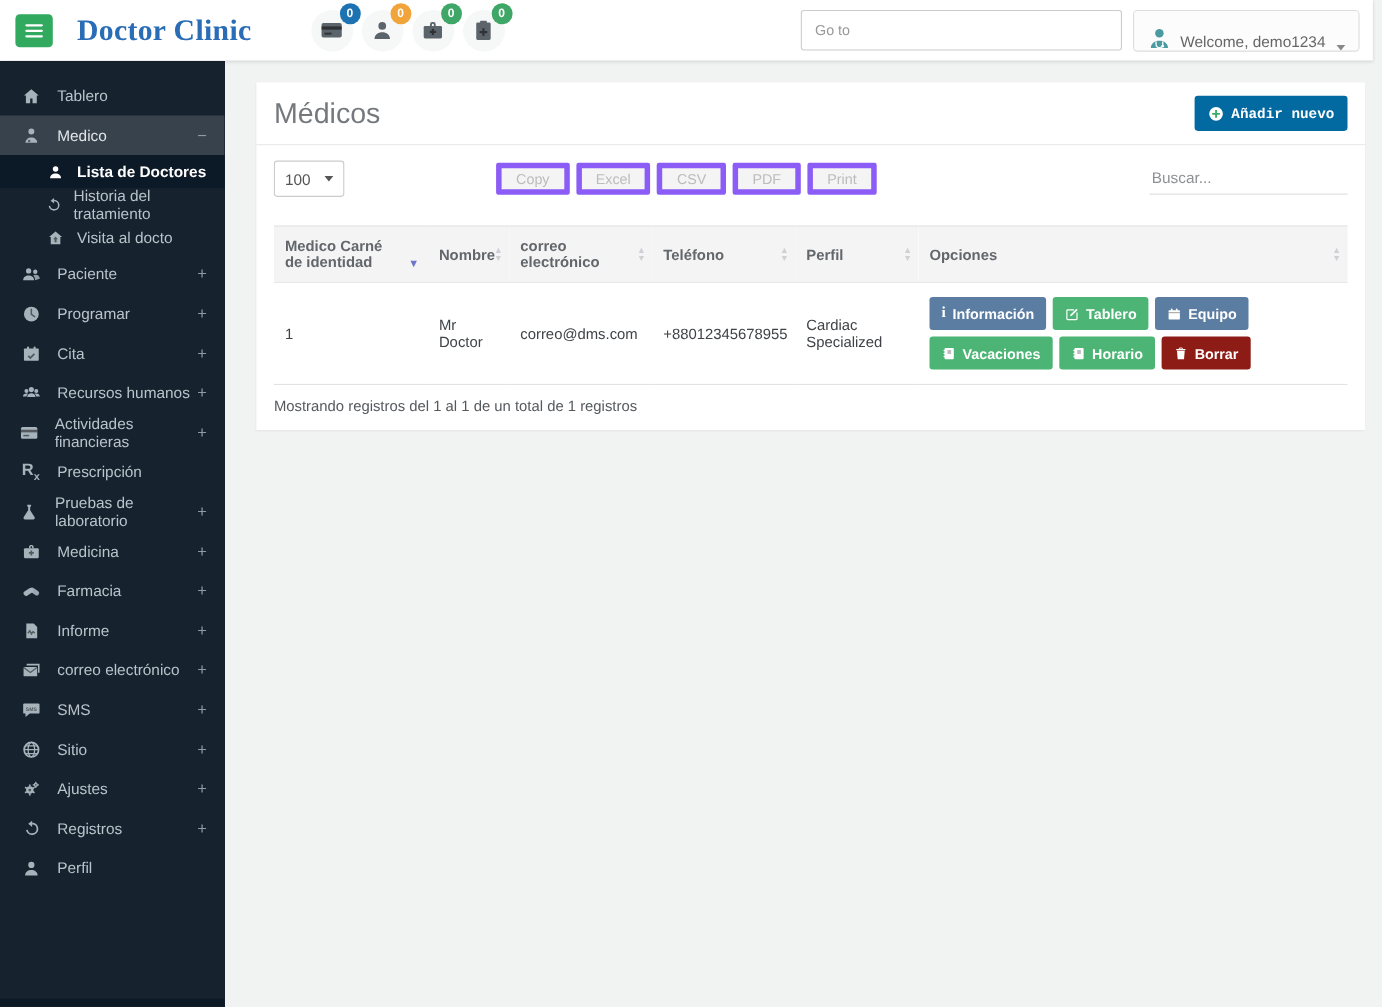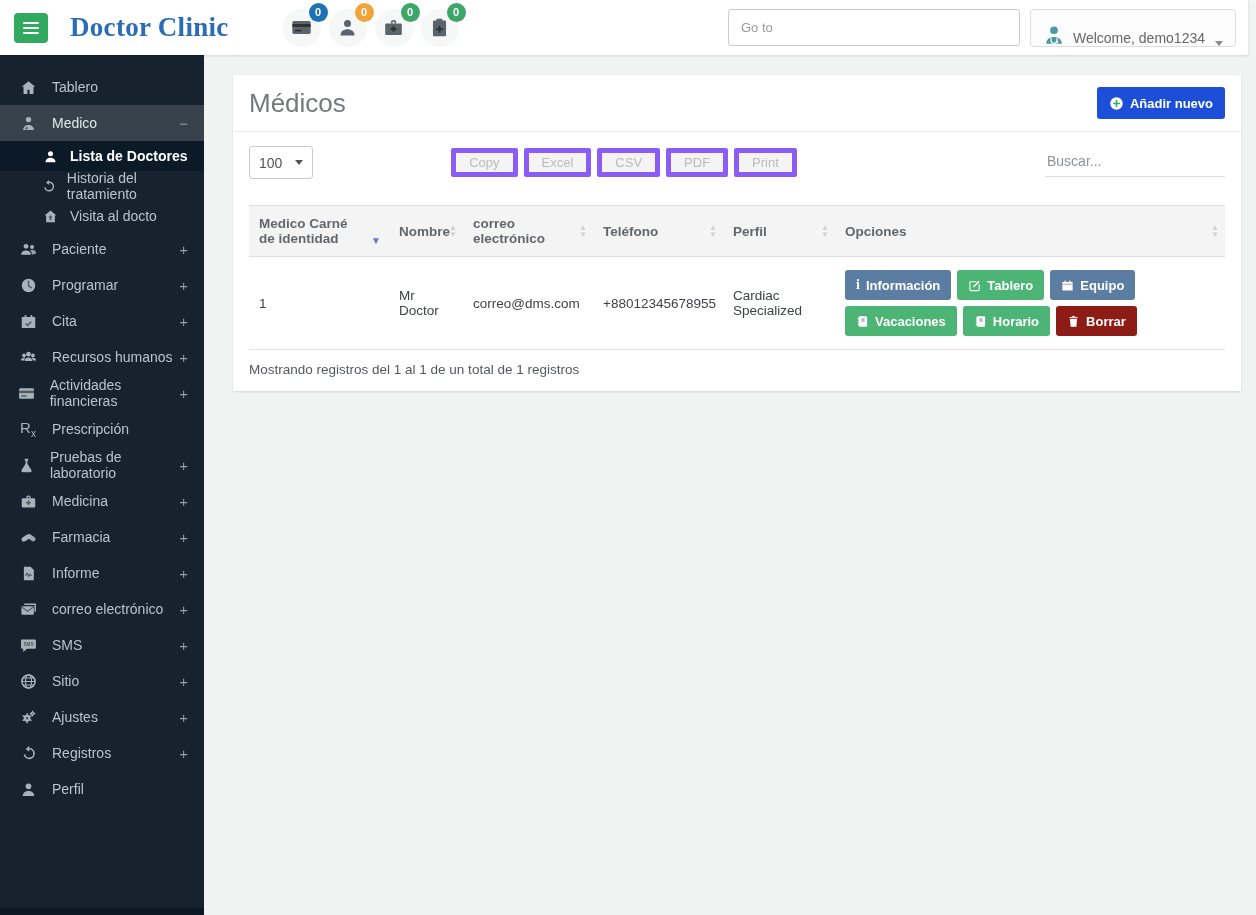--- a/index.html
+++ b/index.html
@@ -36,30 +36,30 @@
   .nav-item { display:flex; align-items:center; height:36px; padding:0 16px; color:#b9c3ca; font-size:14px; cursor:pointer; }
   .nav-item .nav-icon { width:24px; margin-right:12px; display:flex; justify-content:center; align-items:center; color:#a7b3bb; }
   .nav-icon .icon { width:17px; height:17px; }
   .nav-toggle { margin-left:auto; font-size:15px; color:#8f9aa3; }
   .nav-item.open { background:#37424d; color:#e2e6e9; }
   .sub-item { height:30px; padding-left:40px; font-size:14px; }
   .sub-item .nav-icon { width:20px; margin-right:10px; }
   .sub-item .icon { width:15px; height:15px; }
   .sub-item.active { background:#0c1926; color:#fff; font-weight:bold; }
   .sub-item.active .nav-icon { color:#fff; }
-  .rx { font-weight:normal; font-size:15px; line-height:1; }
+  .rx { font-weight:bold; font-size:15px; line-height:1; }
   .rx sub { font-size:10px; }
 
   
   .main { margin:55px 0 0 204px; padding:20px 15px 0 29px; }
   .panel { background:#fff; box-shadow:0 1px 2px rgba(0,0,0,.12); }
   .panel-head { display:flex; align-items:center; justify-content:space-between; padding:12px 16px; border-bottom:1px solid #e9e9e9; }
   .panel-title { font-size:26px; font-weight:400; color:#75797d; }
-  .btn-add { background:#1d4ed8; color:#fff; border:none; border-radius:3px; height:32px; padding:0 12px;
-             font-size:13px; font-weight:bold; display:flex; align-items:center; gap:6px; cursor:pointer; }
+  .btn-add { background:#0369a1; color:#fff; border:none; border-radius:3px; height:32px; padding:0 12px;
+             font-size:13px; font-weight:bold; display:flex; align-items:center; gap:6px; cursor:pointer;font-family:Liberation Mono, monospace; }
   .btn-add .icon { width:15px; height:15px; }
 
   .toolbar { display:flex; align-items:flex-start; padding:14px 16px 0; }
   .length-box { width:64px; height:33px; border:1px solid #ccc; border-radius:3px; background:#fff;
                 display:flex; align-items:center; justify-content:space-between; padding:0 9px;
                 font-size:14px; color:#555; cursor:pointer; }
   .length-box .caret { border-top-color:#555; }
   .export-group { display:flex; gap:6px; margin:2px auto 0; transform:translateX(-55px); }
   .btn-export { background:#f4f4f4; border:5px solid #8b5cf6; border-radius:2px; color:#bcbcbc;
                 font-size:13px; height:29px; padding:0 13px; cursor:pointer; }

